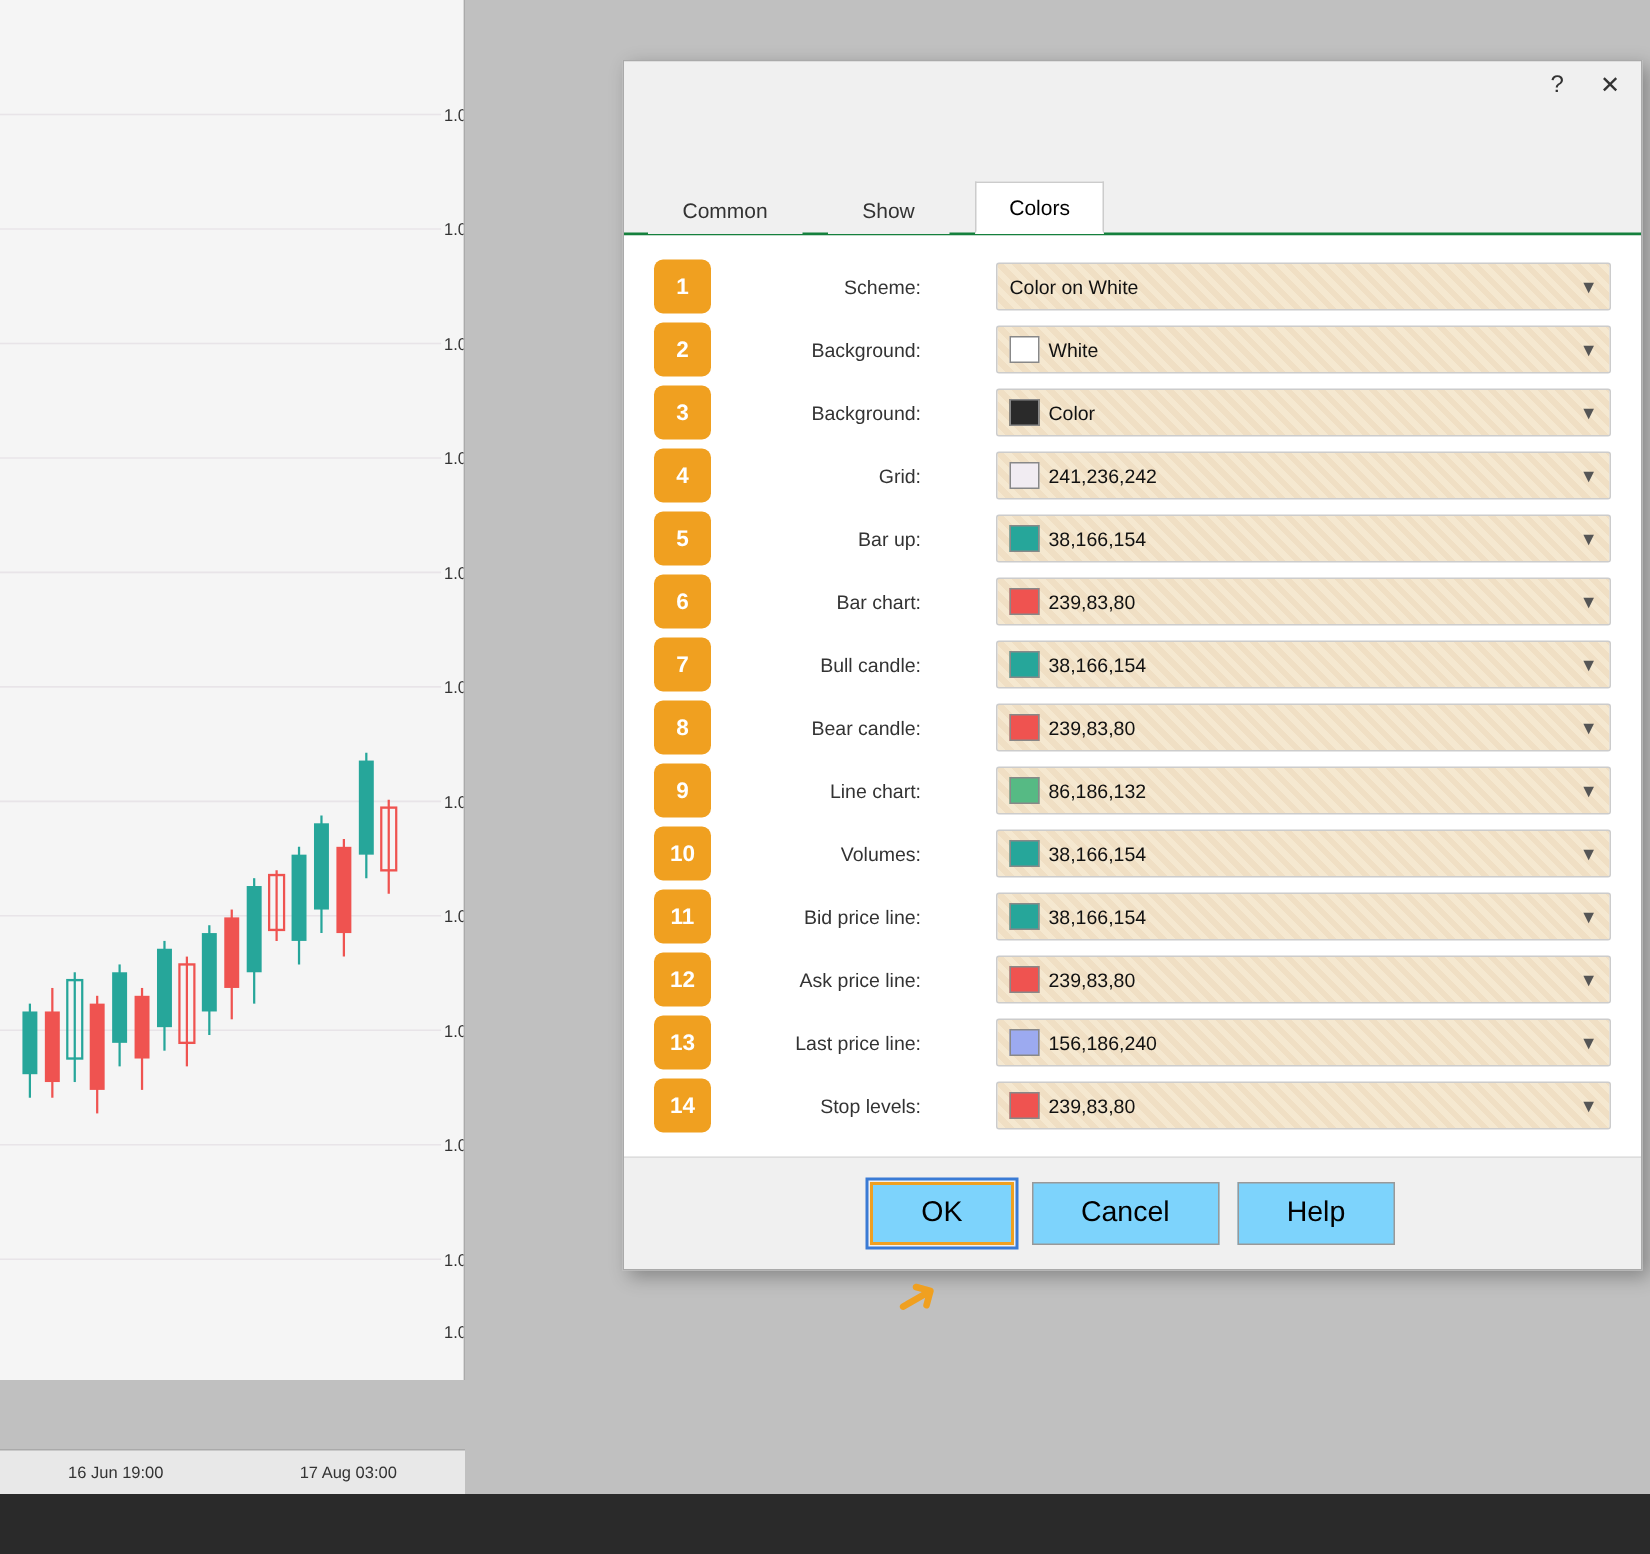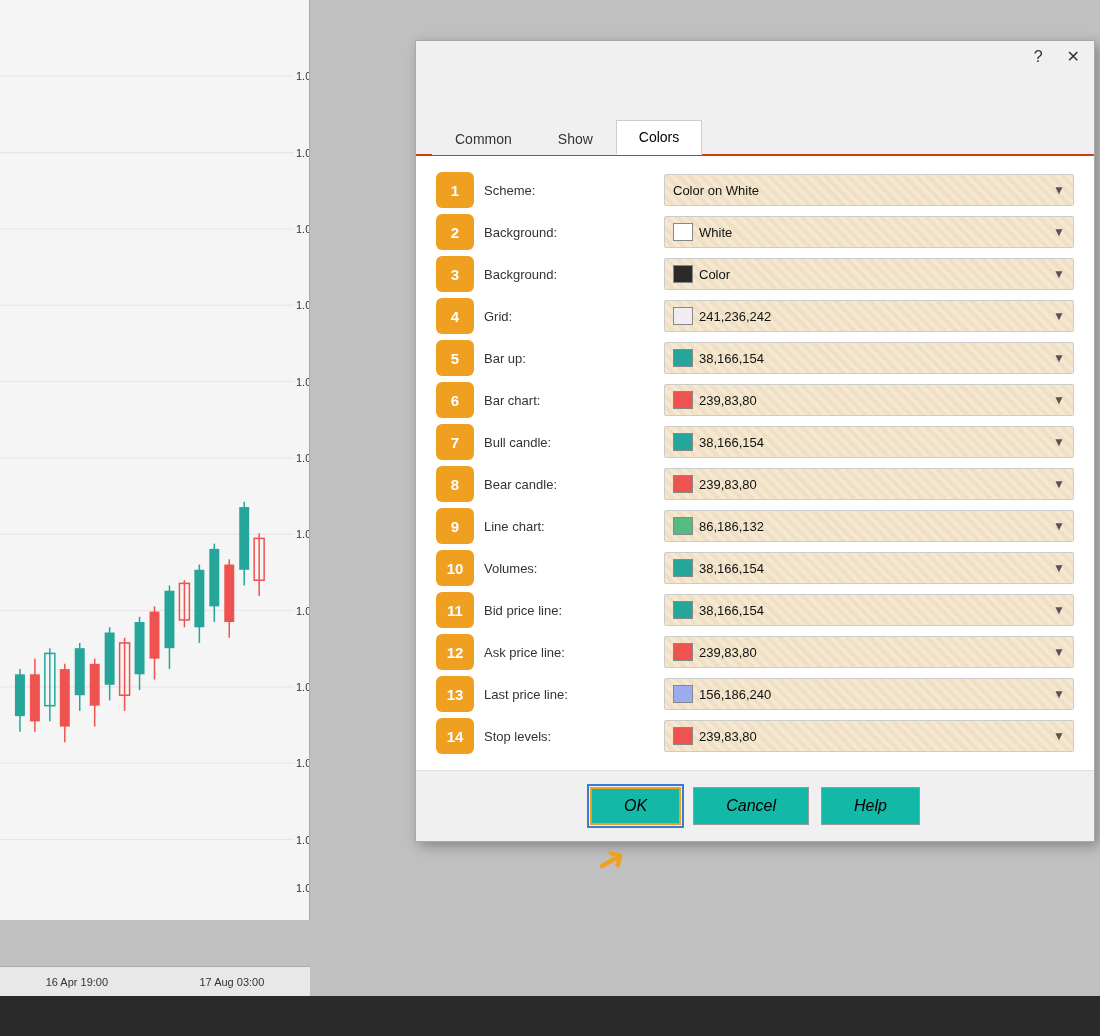--- a/index.html
+++ b/index.html
@@ -56,22 +56,22 @@
       border: none;
       padding: 2px 6px;
     }
 
     
     .tabs {
       display: flex;
       align-items: flex-end;
       padding: 0 16px;
       background: #f0f0f0;
-      border-bottom: 2px solid #c2410c;
-      gap: 0;
+      border-bottom: 2px solid #15803d;
+      gap: 17px;
     }
 
     .tab {
       padding: 8px 22px;
       cursor: pointer;
       font-size: 14px;
       color: #333;
       border: 1px solid transparent;
       border-bottom: none;
       background: #f0f0f0;
@@ -119,20 +119,21 @@
       display: flex;
       align-items: center;
       justify-content: center;
       color: #fff;
       font-weight: bold;
       font-size: 15px;
       flex-shrink: 0;
     }
 
     .row-label {
+      text-align: right;
       min-width: 130px;
       font-size: 13px;
       color: #333;
       flex-shrink: 0;
     }
 
     .color-dropdown {
       flex: 1;
       height: 32px;
       background: repeating-linear-gradient(
@@ -181,26 +182,25 @@
       justify-content: center;
       gap: 12px;
       padding: 16px 20px;
       background: #f0f0f0;
       border-top: 1px solid #ddd;
       position: relative;
     }
 
     .btn {
       padding: 8px 32px;
-      font-size: 16px;
+      font-size: 19px;
       cursor: pointer;
       border: 1px solid #999;
-      background: #14b8a6;
+      background: #7dd3fc;
       min-width: 90px;
-      font-style: italic;
     }
 
     .btn-ok {
       border: 2px solid #f0a020;
       outline: 2px solid #3a7bd5;
       outline-offset: 1px;
     }
 
     
     .arrow-indicator {
@@ -318,21 +318,21 @@
 
     <line x1="245" y1="480" x2="245" y2="560" stroke="#26a69a" stroke-width="1.5"></line>
     <rect x="240" y="485" width="10" height="60" fill="#26a69a"></rect>
 
     <line x1="260" y1="510" x2="260" y2="570" stroke="#ef5350" stroke-width="1.5"></line>
     <rect x="255" y="515" width="10" height="40" fill="none" stroke="#ef5350" stroke-width="1.5"></rect>
   </svg>
 </div>
 
 <div class="time-axis">
-  <span>16 Apr 19:00</span>
+  <span>16 Jun 19:00</span>
   <span>17 Aug 03:00</span>
 </div>
 
 <div class="dialog">
 
   <div class="dialog-titlebar">
     <button class="title-btn">?</button>
     <button class="title-btn">✕</button>
   </div>
 

